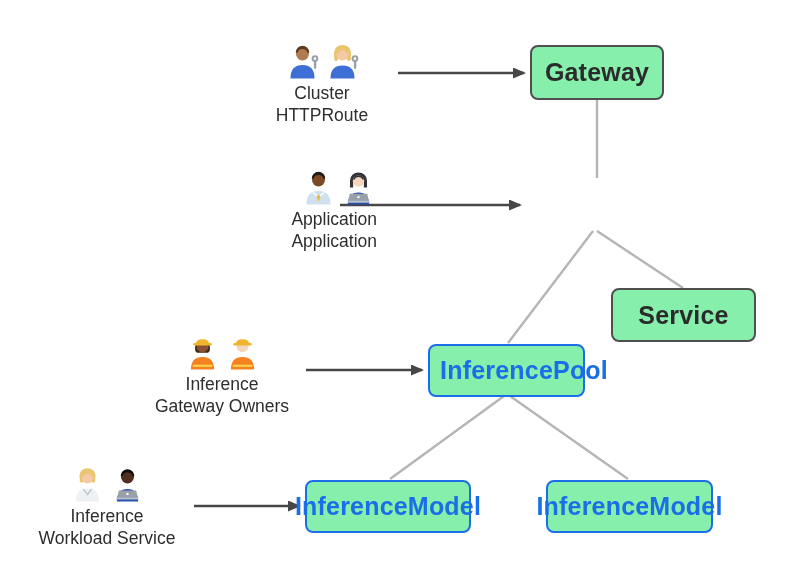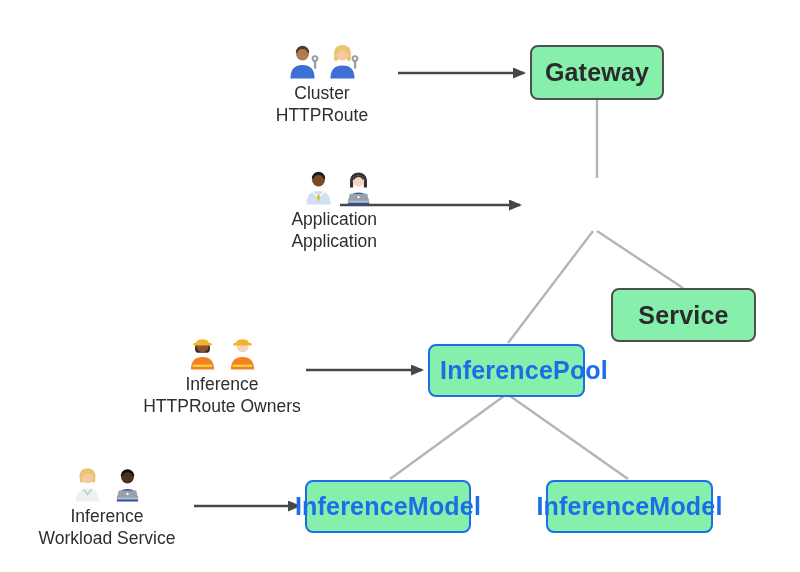--- a/index.html
+++ b/index.html
@@ -158,21 +158,21 @@
       <svg width="37" height="40" viewBox="0 0 40 40">
         <circle cx="20" cy="15" r="6.4" fill="#f6d6ba"></circle>
         <path d="M12.6 12.2 a7.5 5.8 0 0 1 14.8 0 z" fill="#f0b52c"></path>
         <rect x="10" y="11.3" width="20" height="2.8" rx="1.4" fill="#f0b52c"></rect>
         <path d="M7.5 40 Q7.5 26.5 20 26.5 Q32.5 26.5 32.5 40 Z" fill="#f58220"></path>
         <line x1="9.5" y1="36" x2="30.5" y2="36" stroke="#f7d046" stroke-width="2.4"></line>
       </svg>
     </div>
     <div class="plabel">
       <div>Inference</div>
-      <div>HTTPRoute Owners</div>
+      <div>Gateway Owners</div>
     </div>
   </div>
 
   <div class="persona" style="left:-3px; top:463px;">
     <div class="icons">
       <svg width="37" height="40" viewBox="0 0 40 40">
         <ellipse cx="20" cy="11.5" rx="8.6" ry="7.5" fill="#e9c56d"></ellipse>
         <rect x="11.6" y="10" width="4" height="9.5" rx="2" fill="#e9c56d"></rect>
         <rect x="24.4" y="10" width="4" height="9.5" rx="2" fill="#e9c56d"></rect>
         <circle cx="20" cy="14" r="6.4" fill="#f4c9a3"></circle>

